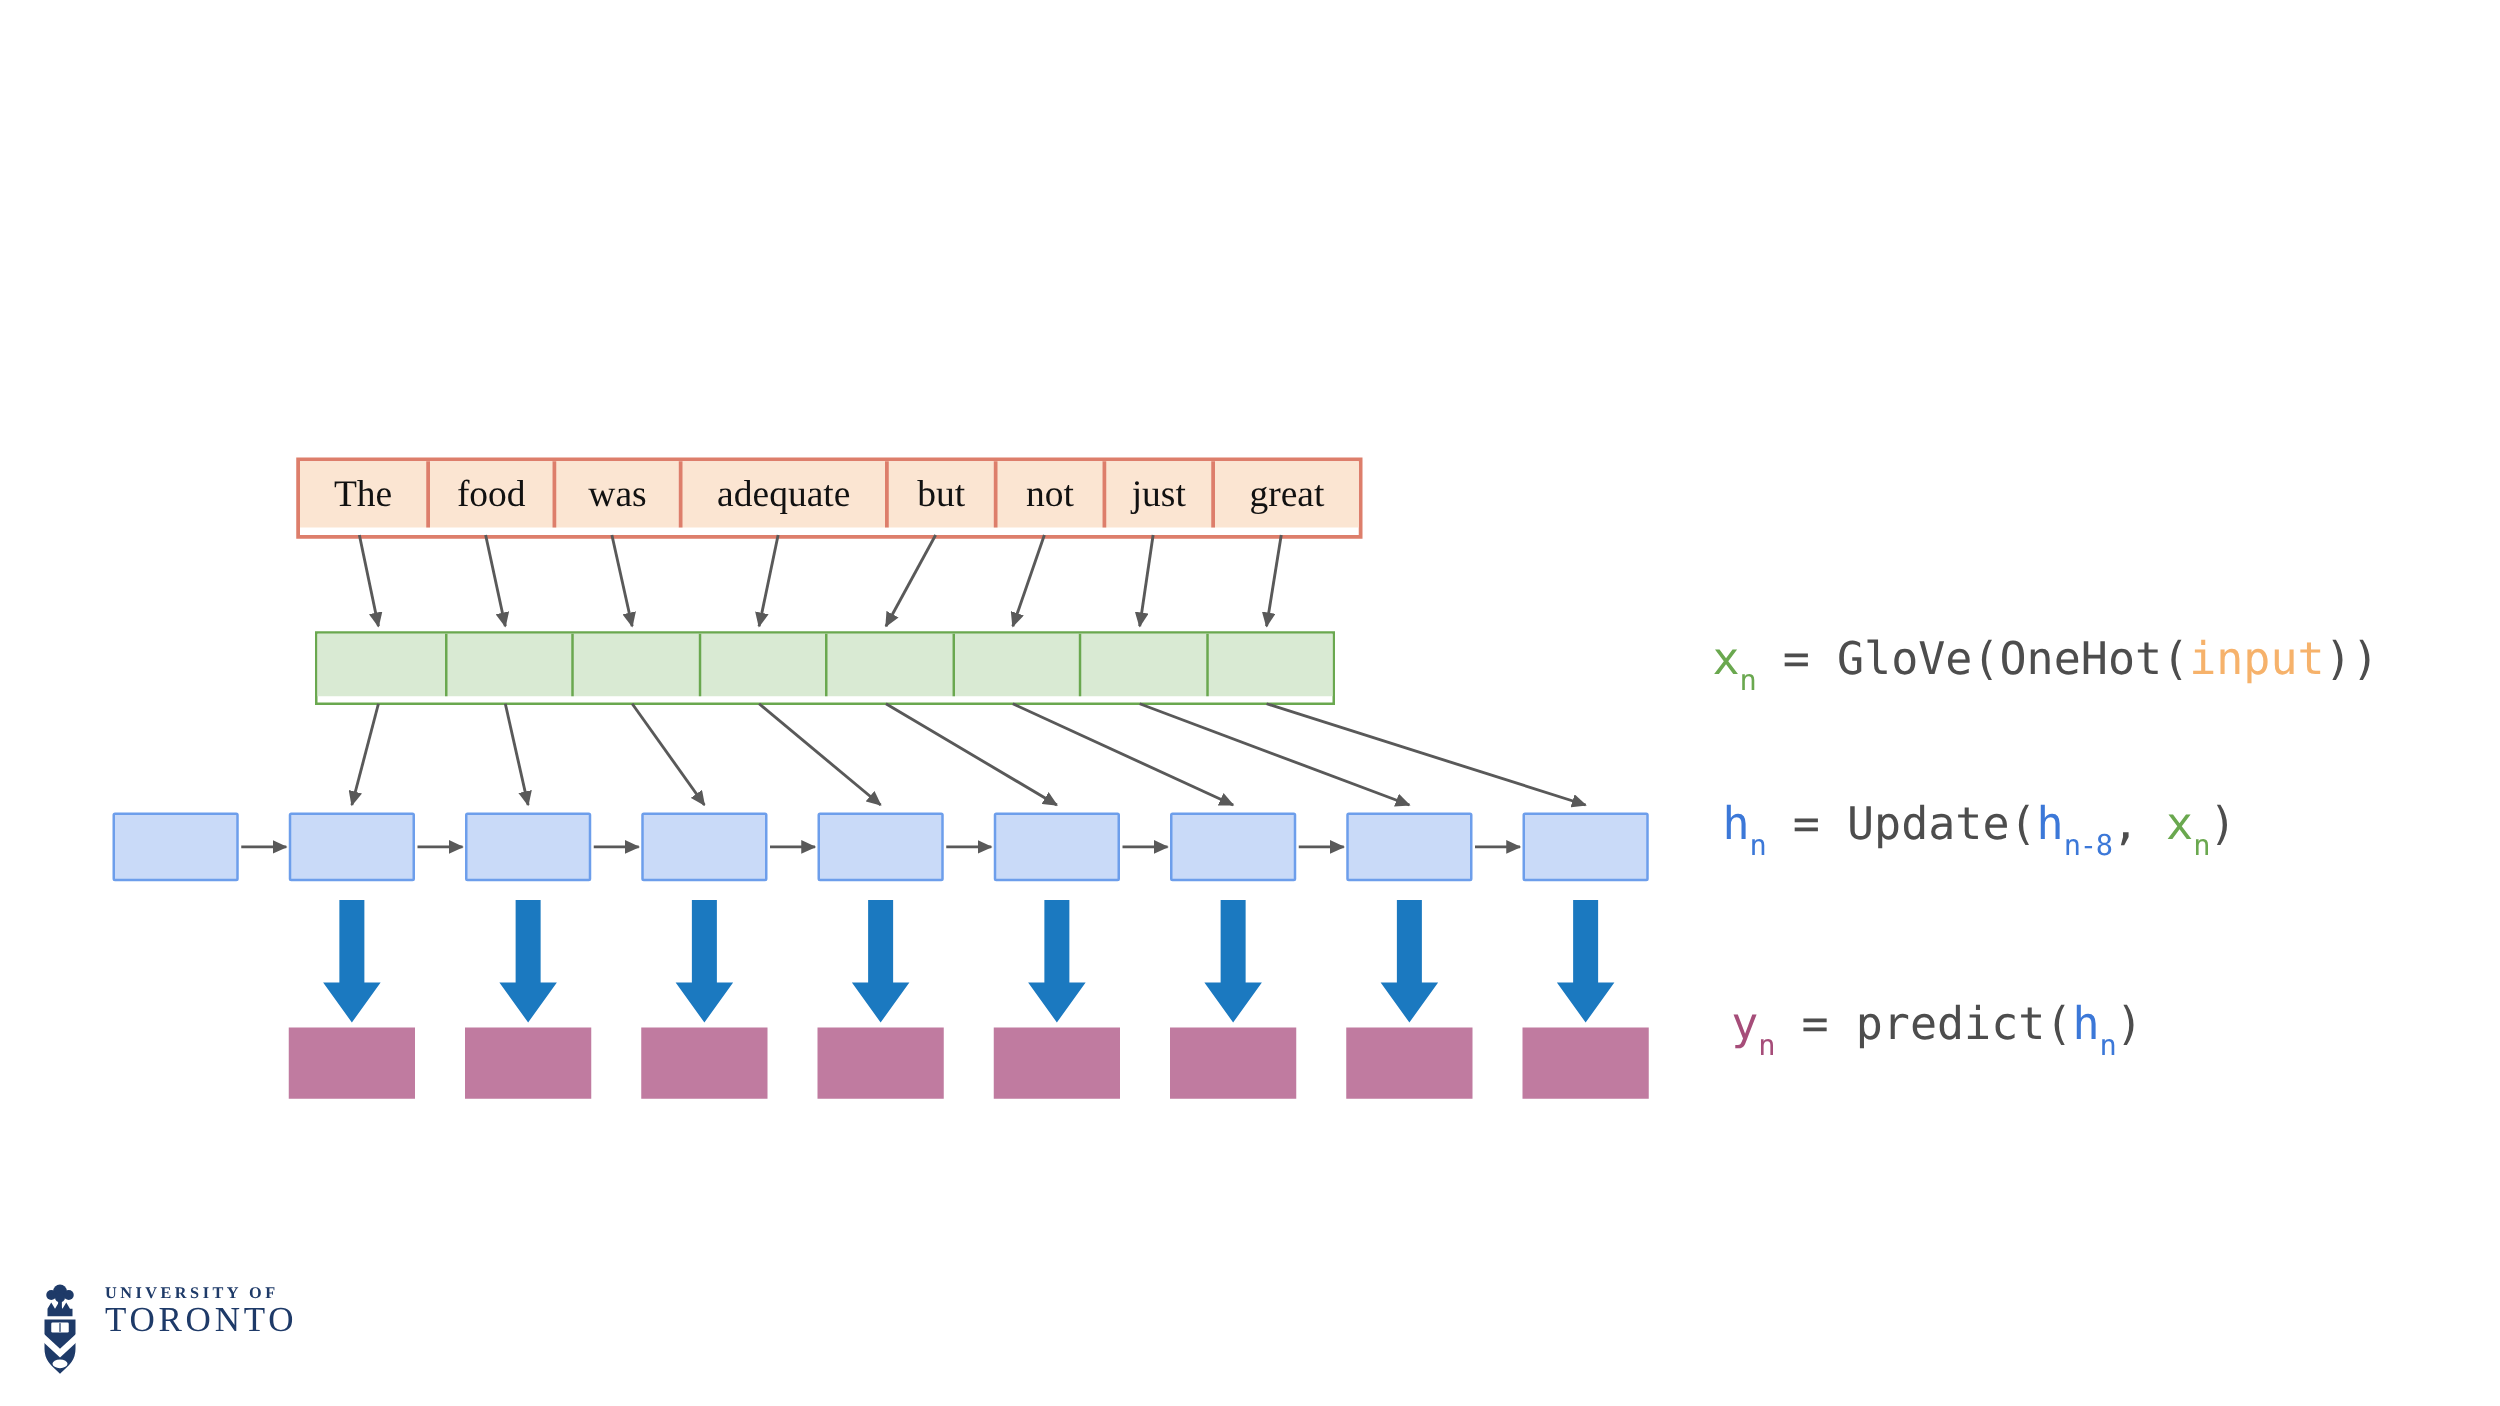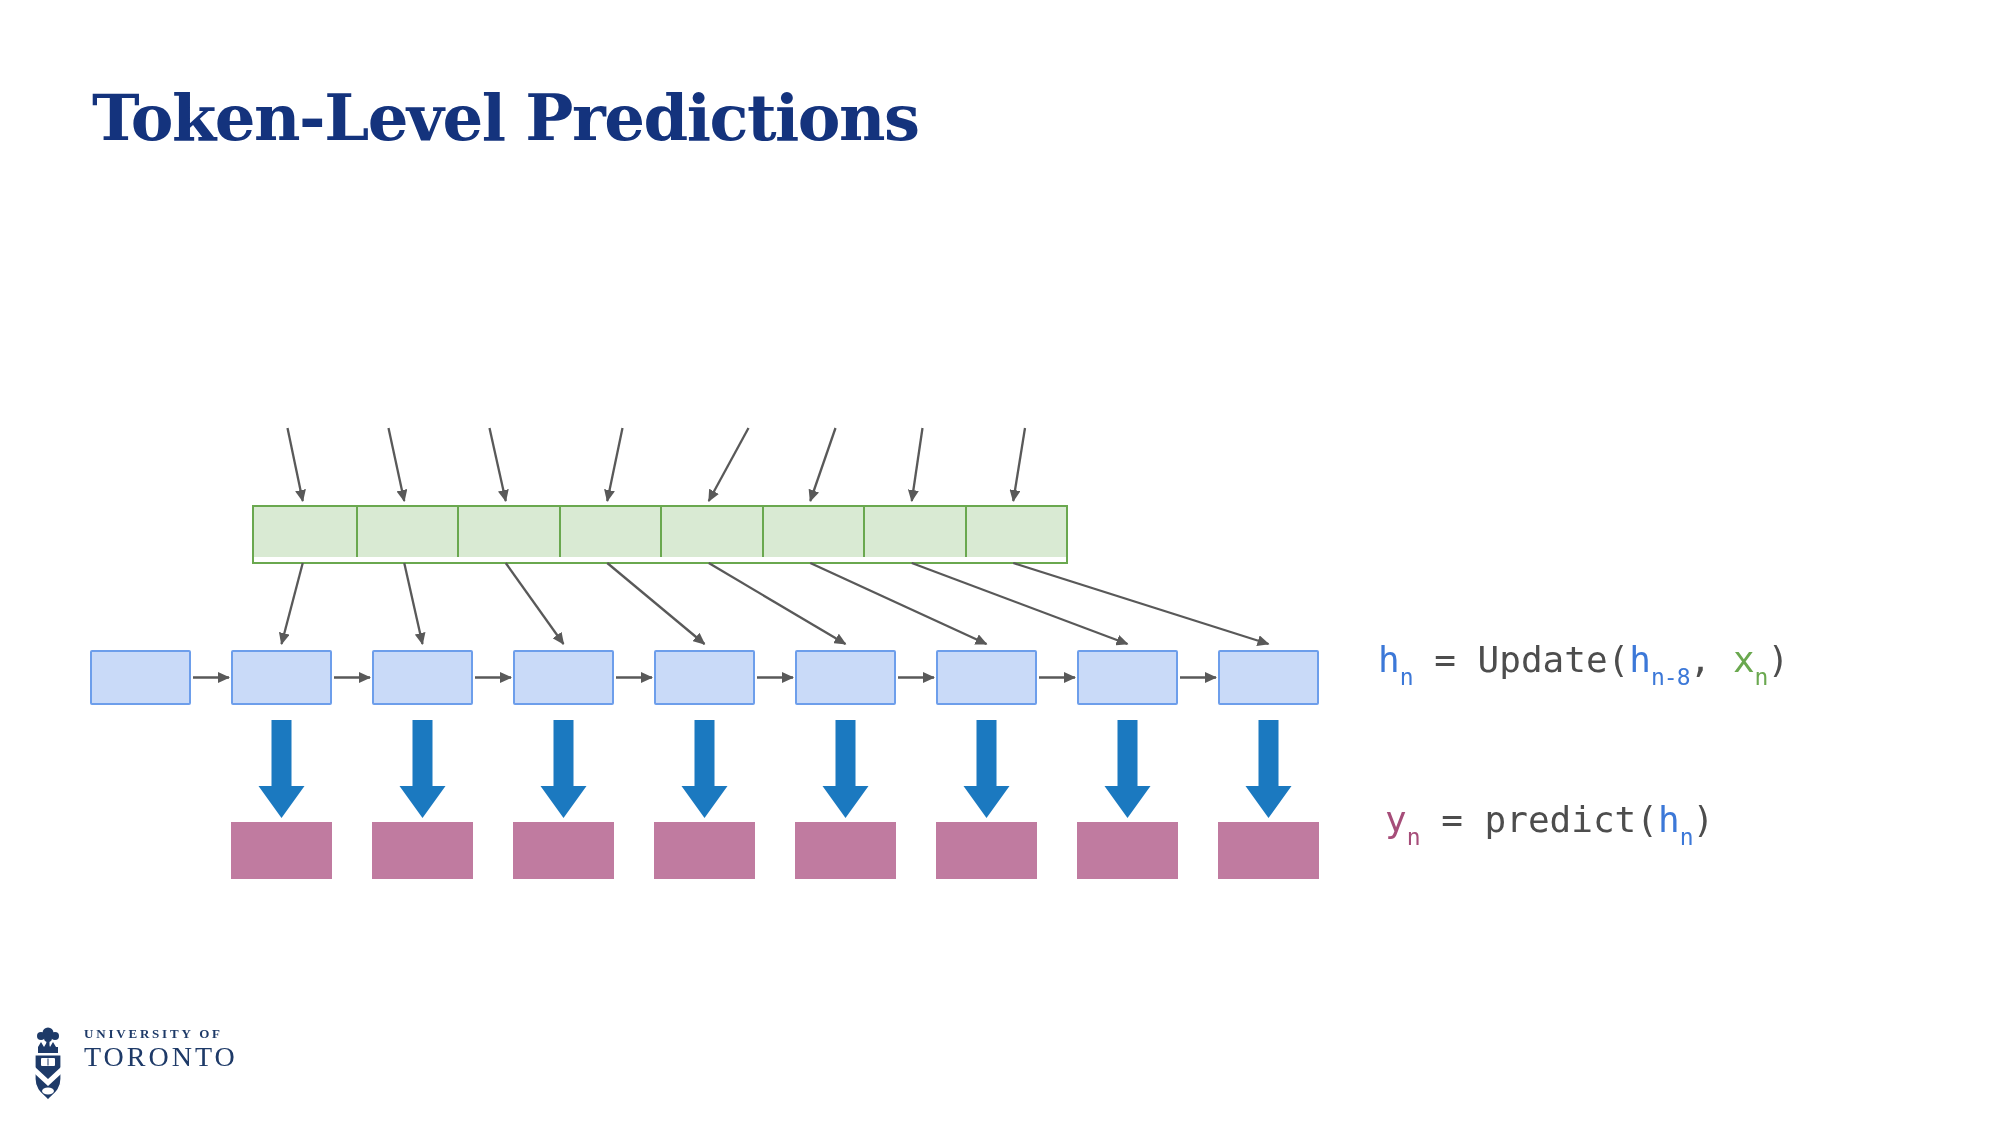--- a/index.html
+++ b/index.html
@@ -49,22 +49,31 @@
   .logo-line1{font-family:"Liberation Serif",serif;font-weight:700;font-size:13px;
               letter-spacing:2.8px;margin-bottom:2px;}
   .logo-line2{font-family:"Liberation Serif",serif;font-weight:400;font-size:28px;
               letter-spacing:3px;line-height:0.9;}
 </style>
 </head>
 <body>
 
 <div class="slide">
 
-  <h1 class="title">Token-Level Predictions</h1>
 
+  <div class="token-row" id="token-row">
+      <div class="token-cell" style="width: 101px;">The</div>
+      <div class="token-cell" style="width: 101px;">food</div>
+      <div class="token-cell" style="width: 101px;">was</div>
+      <div class="token-cell" style="width: 165px;">adequate</div>
+      <div class="token-cell" style="width: 87px;">but</div>
+      <div class="token-cell" style="width: 87px;">not</div>
+      <div class="token-cell" style="width: 87px;">just</div>
+      <div class="token-cell" style="width: 118px;">great</div>
+    </div>
 
   <div class="embed-row" id="embed-row">
       <div class="embed-cell" style="width: 101.5px;"></div>
       <div class="embed-cell" style="width: 101.5px;"></div>
       <div class="embed-cell" style="width: 101.5px;"></div>
       <div class="embed-cell" style="width: 101.5px;"></div>
       <div class="embed-cell" style="width: 101.5px;"></div>
       <div class="embed-cell" style="width: 101.5px;"></div>
       <div class="embed-cell" style="width: 101.5px;"></div>
       <div class="embed-cell" style="width: 101.5px;"></div>
@@ -126,20 +135,21 @@
       <polygon points="271.5,720 291.5,720 291.5,786 304.5,786 281.5,818 258.5,786 271.5,786" style="fill:var(--big_arrow,#1b79c0)"></polygon>
       <polygon points="412.5,720 432.5,720 432.5,786 445.5,786 422.5,818 399.5,786 412.5,786" style="fill:var(--big_arrow,#1b79c0)"></polygon>
       <polygon points="553.5,720 573.5,720 573.5,786 586.5,786 563.5,818 540.5,786 553.5,786" style="fill:var(--big_arrow,#1b79c0)"></polygon>
       <polygon points="694.5,720 714.5,720 714.5,786 727.5,786 704.5,818 681.5,786 694.5,786" style="fill:var(--big_arrow,#1b79c0)"></polygon>
       <polygon points="835.5,720 855.5,720 855.5,786 868.5,786 845.5,818 822.5,786 835.5,786" style="fill:var(--big_arrow,#1b79c0)"></polygon>
       <polygon points="976.5,720 996.5,720 996.5,786 1009.5,786 986.5,818 963.5,786 976.5,786" style="fill:var(--big_arrow,#1b79c0)"></polygon>
       <polygon points="1117.5,720 1137.5,720 1137.5,786 1150.5,786 1127.5,818 1104.5,786 1117.5,786" style="fill:var(--big_arrow,#1b79c0)"></polygon>
       <polygon points="1258.5,720 1278.5,720 1278.5,786 1291.5,786 1268.5,818 1245.5,786 1258.5,786" style="fill:var(--big_arrow,#1b79c0)"></polygon>
     </svg>
 
+  <div class="eq" id="eq-0"><span class="c-eq_green">x</span><span class="c-eq_green sub">n</span><span class="c-eq_gray"> = GloVe(OneHot(</span><span class="c-eq_orange">input</span><span class="c-eq_gray">))</span></div>
   <div class="eq" id="eq-1"><span class="c-eq_blue">h</span><span class="c-eq_blue sub">n</span><span class="c-eq_gray"> = Update(</span><span class="c-eq_blue">h</span><span class="c-eq_blue sub">n-8</span><span class="c-eq_gray">, </span><span class="c-eq_green">x</span><span class="c-eq_green sub">n</span><span class="c-eq_gray">)</span></div>
   <div class="eq" id="eq-2"><span class="c-eq_purple">y</span><span class="c-eq_purple sub">n</span><span class="c-eq_gray"> = predict(</span><span class="c-eq_blue">h</span><span class="c-eq_blue sub">n</span><span class="c-eq_gray">)</span></div>
 
   <div class="logo">
     <svg class="crest" width="40" height="84" viewBox="0 0 40 84">
       <g style="fill:var(--logo_navy,#1e3a68)">
         <circle cx="20" cy="7" r="5.5"></circle>
         <circle cx="13" cy="10" r="4"></circle>
         <circle cx="27" cy="10" r="4"></circle>
         <circle cx="20" cy="12" r="4"></circle>

